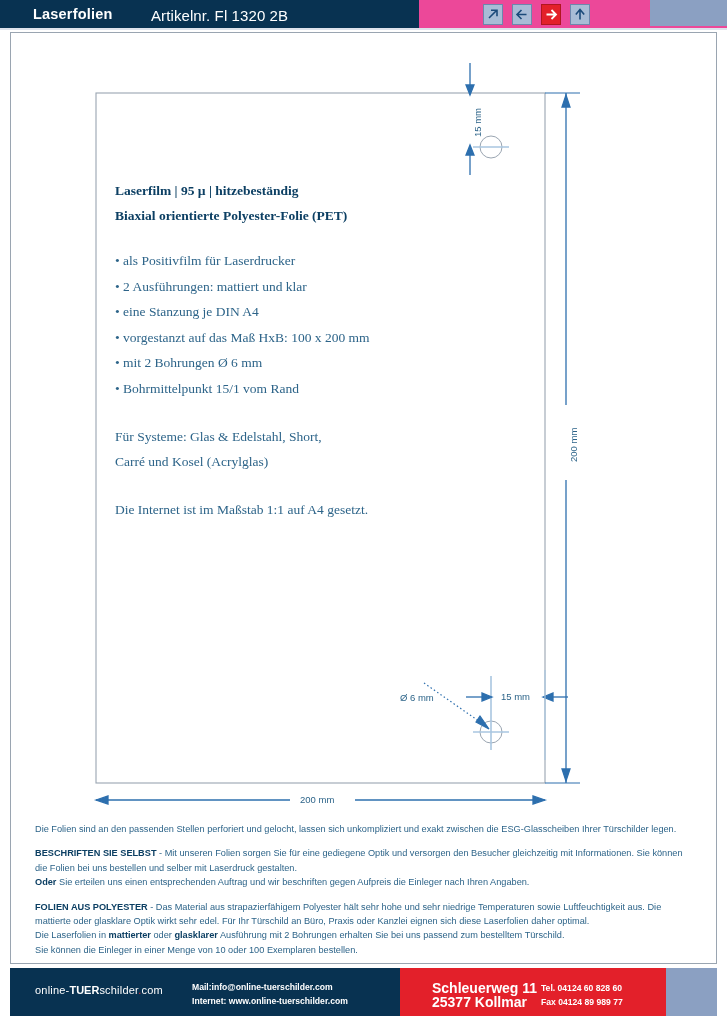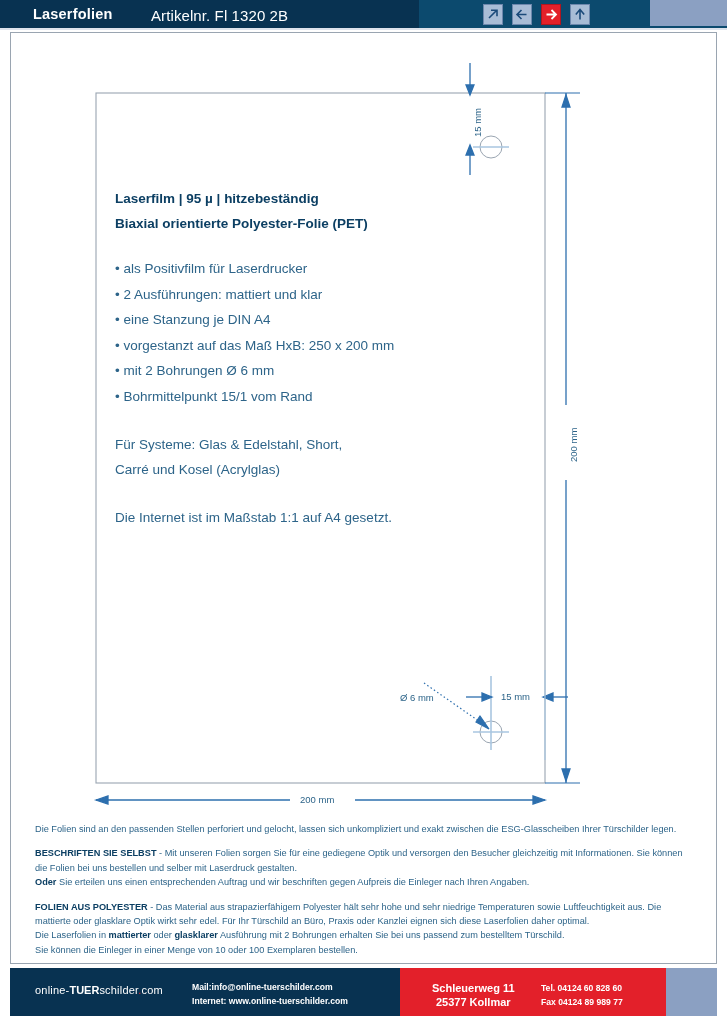--- a/index.html
+++ b/index.html
@@ -14,21 +14,21 @@
     font-family: "Liberation Sans", sans-serif;
     overflow: hidden;
     color: #1c4f75;
   }
 
   
   #header {
     position: absolute;
     left: 0; top: 0;
     width: 727px; height: 30px;
-    background: #0c4a6e;
+    background: #ec4899;
   }
   #header-navy {
     position: absolute;
     left: 0; top: 0;
     width: 419px; height: 30px;
     background: #083251;
   }
   #header-title {
     position: absolute;
     left: 33px; top: 6px;
@@ -86,22 +86,23 @@
   #drawing {
     position: absolute;
     left: 0; top: 0;
     width: 727px; height: 1024px;
     pointer-events: none;
   }
 
   
   #spec-text {
     position: absolute;
-    left: 115px; top: 186px;
+    left: 115px; top: 178px;
     width: 360px;
+    font-family: Liberation Serif, serif;
   }
   .spec-head {
     font-size: 13.5px;
     font-weight: bold;
     color: #0c3f63;
     line-height: 25px;
     white-space: nowrap;
   }
   .spec-bullets { margin-top: 20px; }
   .spec-bullet {
@@ -185,26 +186,25 @@
     left: 182px; top: 13px;
     font-size: 8.6px;
     font-weight: bold;
     color: #ffffff;
     line-height: 13.5px;
     white-space: nowrap;
   }
   #footer-address {
     position: absolute;
     left: 422px; top: 14px;
-    font-size: 11px;
+    font-size: 14px;
     font-weight: bold;
     color: #ffffff;
     line-height: 13.5px;
     white-space: nowrap;
-    text-align: center;
   }
   #footer-phone {
     position: absolute;
     left: 531px; top: 14px;
     font-size: 8.6px;
     font-weight: bold;
     color: #ffffff;
     line-height: 13.5px;
     white-space: nowrap;
   }
@@ -300,21 +300,21 @@
 <div class="dimlabel" style="left:501px; top:691px;">15 mm</div>
 <div class="dimlabel" style="left:400px; top:692px;">Ø 6 mm</div>
 
 <div id="spec-text">
   <div class="spec-head">Laserfilm |  95 µ | hitzebeständig</div>
   <div class="spec-head">Biaxial orientierte Polyester-Folie (PET)</div>
   <div class="spec-bullets">
     <div class="spec-bullet">• als Positivfilm für Laserdrucker</div>
     <div class="spec-bullet">• 2 Ausführungen: mattiert und klar</div>
     <div class="spec-bullet">• eine Stanzung je DIN A4</div>
-    <div class="spec-bullet">• vorgestanzt auf das Maß HxB: 250 x 200 mm</div>
+    <div class="spec-bullet">• vorgestanzt auf das Maß HxB: 100 x 200 mm</div>
     <div class="spec-bullet">• mit 2 Bohrungen Ø 6 mm</div>
     <div class="spec-bullet">• Bohrmittelpunkt 15/1 vom Rand</div>
   </div>
   <div id="spec-systems">
     <div class="spec-para">Für Systeme: Glas &amp; Edelstahl, Short,</div>
     <div class="spec-para">Carré und Kosel  (Acrylglas)</div>
   </div>
   <div id="spec-scale">
     <div class="spec-para">Die Internet ist im Maßstab 1:1 auf A4 gesetzt.</div>
   </div>

